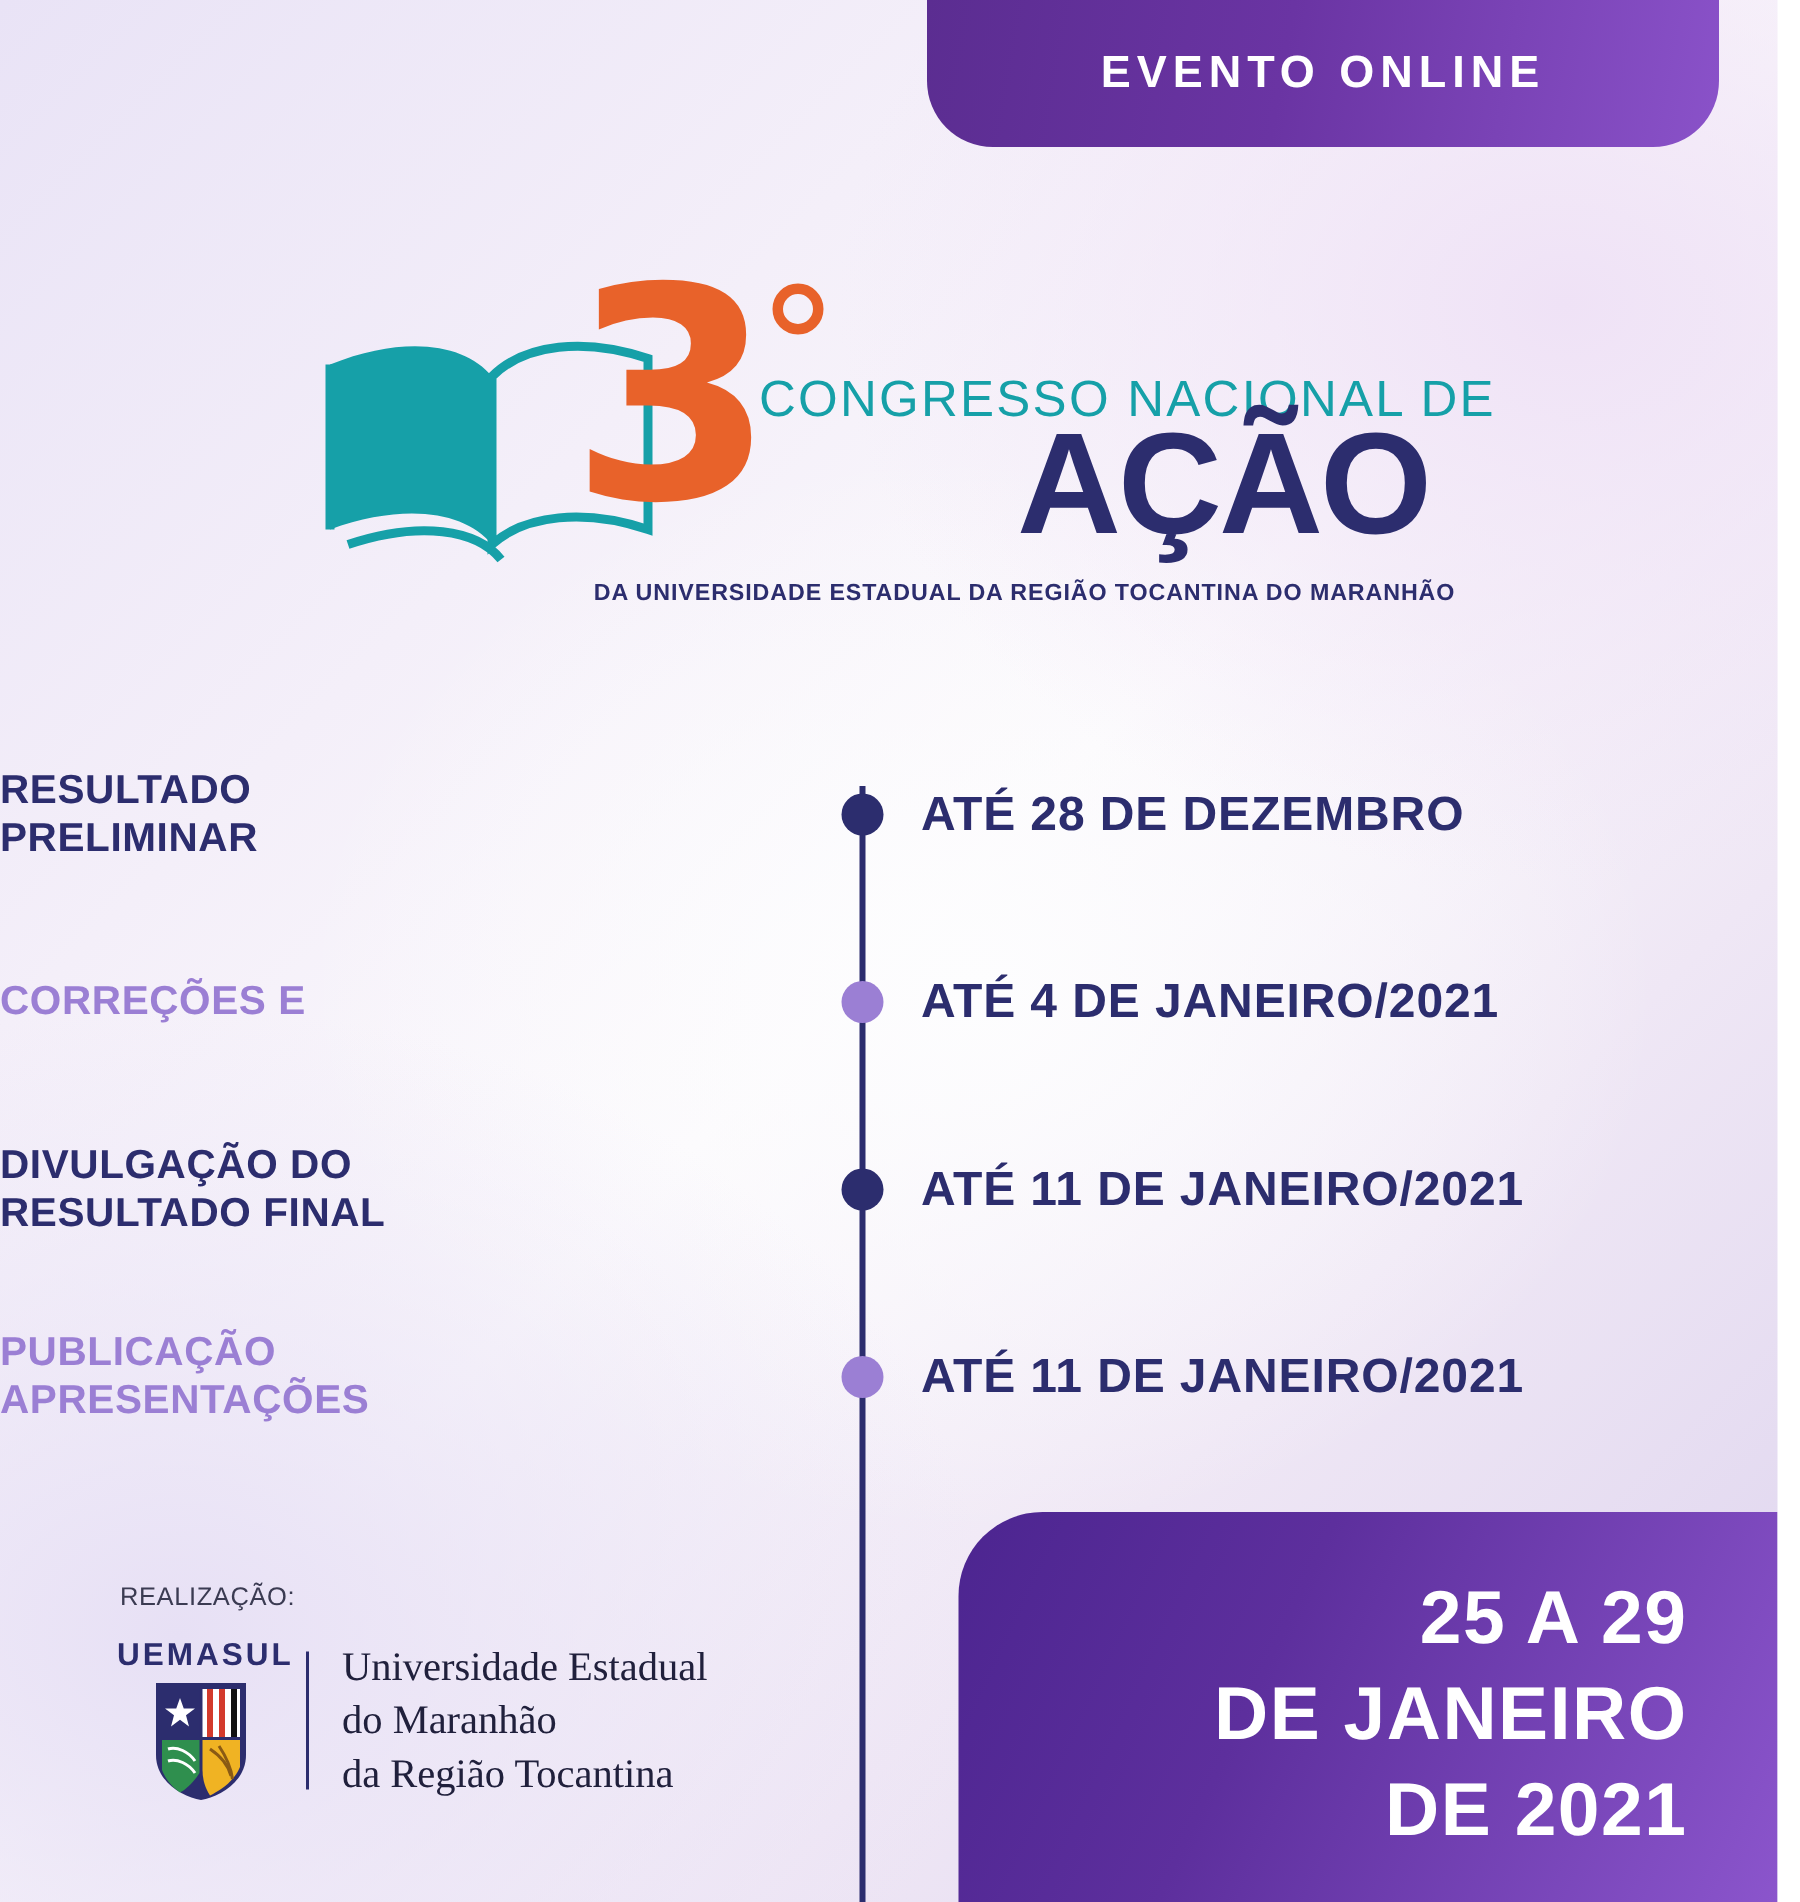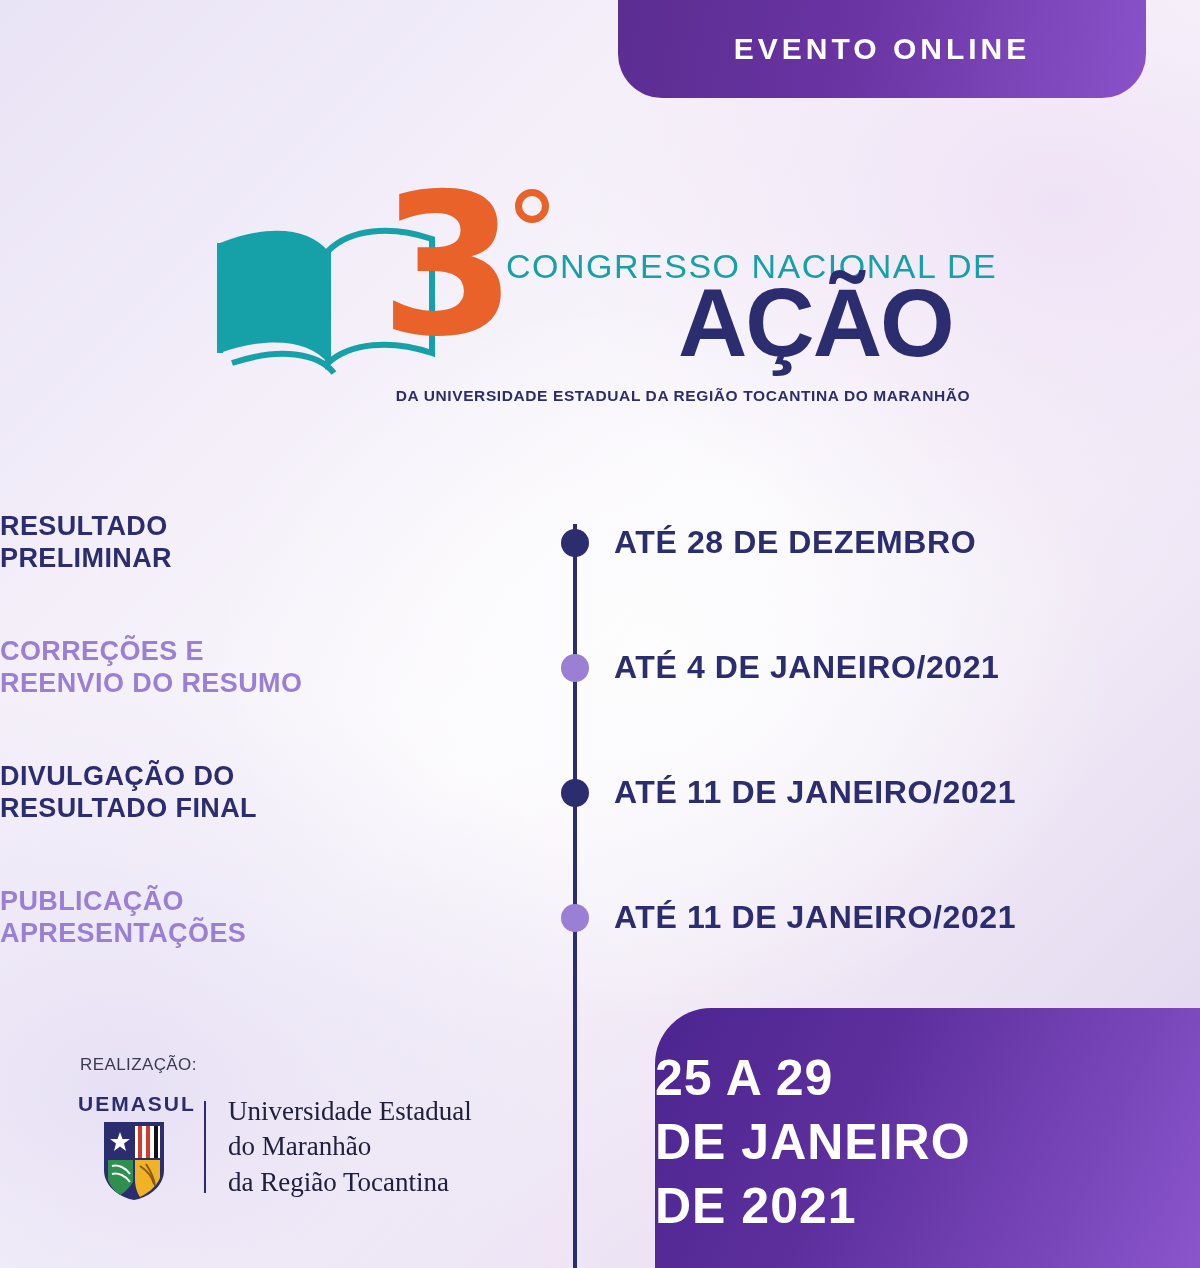--- a/index.html
+++ b/index.html
@@ -16,21 +16,20 @@
   .poster {
     position: relative;
     width: 1185px;
     height: 1268px;
     background:
       radial-gradient(ellipse 780px 620px at 88% 16%, #efe2f6 0%, rgba(239,226,246,0) 62%),
       radial-gradient(ellipse 900px 700px at 10% 86%, #e7e0f5 0%, rgba(231,224,245,0) 60%),
       radial-gradient(ellipse 700px 560px at 55% 52%, #fdfdfe 0%, rgba(253,253,254,0) 65%),
       linear-gradient(135deg, #e9e3f6 0%, #f4eff9 28%, #fbf9fc 50%, #efe7f5 72%, #ddd3ee 100%);
     overflow: hidden;
-    padding-left: 16px;
   }
 
   
   .top-banner {
     position: absolute;
     top: 0;
     left: 618px;
     width: 528px;
     height: 98px;
     border-bottom-left-radius: 44px;
@@ -230,20 +229,21 @@
   
   .date-block {
     position: absolute;
     right: 0;
     bottom: 0;
     width: 546px;
     height: 260px;
     border-top-left-radius: 56px;
     background: linear-gradient(115deg, #4c2590 0%, #5d2f9d 38%, #8b55cc 100%);
     color: #ffffff;
+    text-align: right;
     padding: 38px 60px 0 0;
     box-sizing: border-box;
   }
   .date-line {
     font-size: 50px;
     font-weight: bold;
     line-height: 1.28;
     letter-spacing: 1px;
   }
 </style>
@@ -282,21 +282,20 @@
         <div>RESULTADO</div>
         <div>PRELIMINAR</div>
       </div>
       <div class="tl-dot bg-dark"></div>
       <div class="tl-date">ATÉ 28 DE DEZEMBRO</div>
     </div>
 
     <div class="tl-row">
       <div class="tl-label c-light">
         <div>CORREÇÕES E</div>
-        <div>REENVIO DO RESUMO</div>
       </div>
       <div class="tl-dot bg-light"></div>
       <div class="tl-date">ATÉ 4 DE JANEIRO/2021</div>
     </div>
 
     <div class="tl-row">
       <div class="tl-label c-dark">
         <div>DIVULGAÇÃO DO</div>
         <div>RESULTADO FINAL</div>
       </div>

